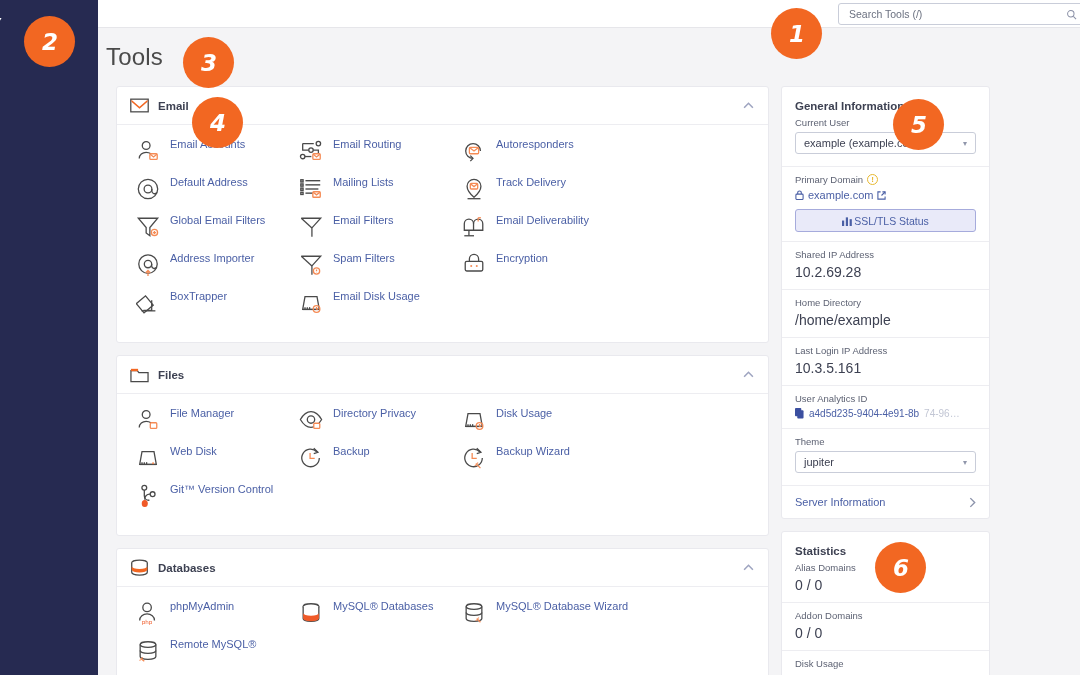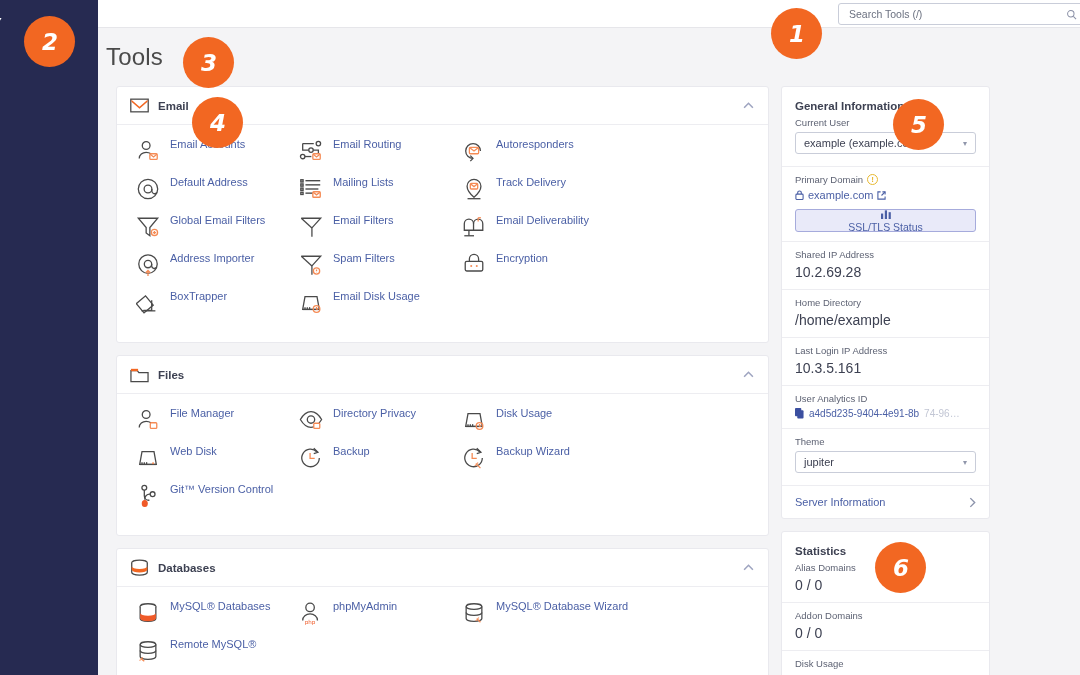--- a/index.html
+++ b/index.html
@@ -106,21 +106,20 @@
   .domain-line { display: flex; align-items: center; gap: 4px; font-size: 11px; color: #4a5fa5; margin-bottom: 8px; }
 
   .ssl-btn {
     height: 23px; width: 100%;
     border: 1px solid #a6abdc; border-radius: 3px;
     background: #e9eaf9; color: #4a5fa5;
     font-size: 10.5px; display: flex; align-items: center;
     justify-content: center; gap: 2px;
     font-family: "Liberation Sans", sans-serif;
     cursor: pointer;
-    flex-direction: column;
   }
 
   .uuid { font-size: 10px; color: #4a5fa5; display: flex; align-items: center; gap: 5px; }
   .uuid .faded { color: #c2c6d4; }
 
   .srv-info {
     padding: 10px 13px; border-top: 1px solid #ededf1;
     display: flex; align-items: center;
     font-size: 11px; color: #4a5fa5;
   }
@@ -505,38 +504,38 @@
             <span class="chev">
               <svg width="11" height="7" viewBox="0 0 12 8" fill="none" stroke="#9ea4c0" stroke-width="1.8">
                   <path d="M1 6.5 L6 1.5 L11 6.5"></path>
                 </svg>
             </span>
           </div>
           <div class="tiles">
 
             <a class="tile" href="#">
               <span class="tile-ico">
+                <svg width="24" height="24" viewBox="0 0 26 26" fill="none" stroke="#4a4a4a" stroke-width="1.4">
+                  <circle cx="12" cy="7" r="4.6"></circle>
+                    <path d="M4 21 c0-4.3 3.6-7 8-7 s8 2.7 8 7"></path>
+                  <text x="12" y="24.5" font-size="6" fill="#f05a28" stroke="none" text-anchor="middle" font-family="DejaVu Sans">php</text>
+                </svg>
+              </span>
+              <span class="tile-lbl">phpMyAdmin</span>
+            </a>
+
+            <a class="tile" href="#">
+              <span class="tile-ico">
                 <svg width="24" height="24" viewBox="0 0 26 26">
                   <ellipse cx="13" cy="6" rx="8.5" ry="3" fill="#fff" stroke="#4a4a4a" stroke-width="1.4"></ellipse>
                   <path d="M4.5 6 v13 a8.5 3 0 0 0 17 0 V6" fill="#fff" stroke="#4a4a4a" stroke-width="1.4"></path>
                   <path d="M4.5 13 v6 a8.5 3 0 0 0 17 0 v-6 a8.5 3 0 0 1 -17 0z" fill="#f05a28"></path>
                 </svg>
               </span>
               <span class="tile-lbl">MySQL® Databases</span>
-            </a>
-
-            <a class="tile" href="#">
-              <span class="tile-ico">
-                <svg width="24" height="24" viewBox="0 0 26 26" fill="none" stroke="#4a4a4a" stroke-width="1.4">
-                  <circle cx="12" cy="7" r="4.6"></circle>
-                    <path d="M4 21 c0-4.3 3.6-7 8-7 s8 2.7 8 7"></path>
-                  <text x="12" y="24.5" font-size="6" fill="#f05a28" stroke="none" text-anchor="middle" font-family="DejaVu Sans">php</text>
-                </svg>
-              </span>
-              <span class="tile-lbl">phpMyAdmin</span>
             </a>
 
             <a class="tile wide" href="#">
               <span class="tile-ico">
                 <svg width="24" height="24" viewBox="0 0 26 26" fill="none" stroke="#4a4a4a" stroke-width="1.4">
                   <ellipse cx="13" cy="6" rx="8.5" ry="3"></ellipse>
                     <path d="M4.5 6 v13 a8.5 3 0 0 0 17 0 V6"></path>
                     <path d="M4.5 12.5 a8.5 3 0 0 0 17 0"></path>
                   <path d="M16 19 l4 4 M17.5 18 l.8 .8 M15 20.5 l.8 .8" stroke="#f58b55"></path>
                 </svg>

